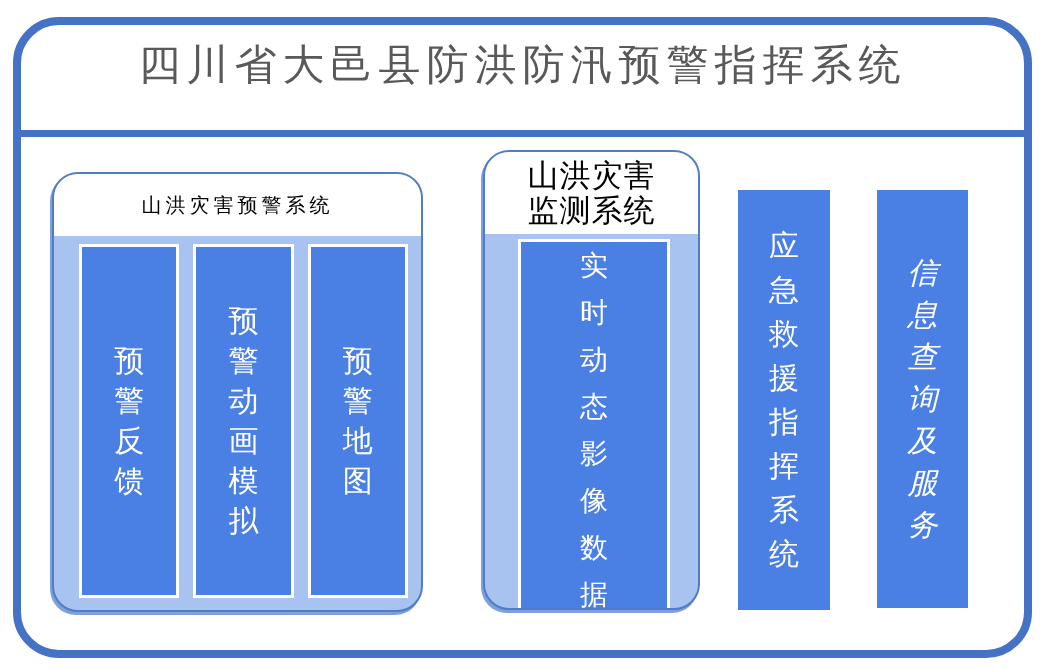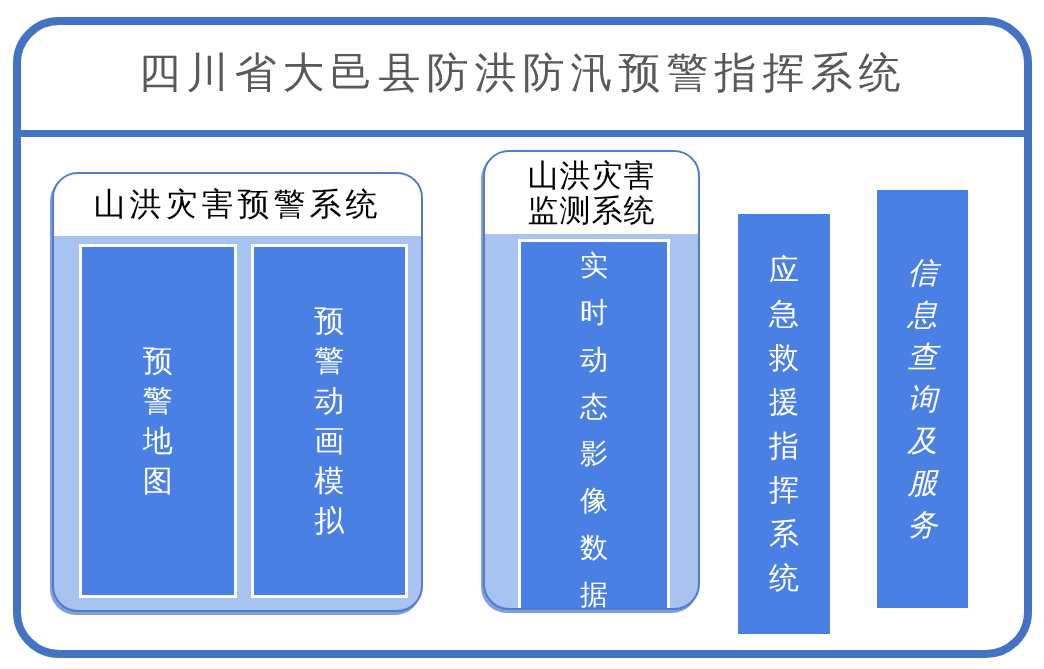--- a/index.html
+++ b/index.html
@@ -27,21 +27,21 @@
     left: 13px;
     top: 17px;
     width: 1019px;
     height: 641px;
     border: 8px solid var(--frame-border);
     border-radius: 46px;
     background: #ffffff;
   }
   .title {
     position: absolute;
-    top: 20px;
+    top: 12px;
     left: 0;
     width: 100%;
     text-align: center;
     font-family: "Liberation Sans", sans-serif;
     font-size: 42px;
     letter-spacing: 6px;
     color: var(--title-text);
     white-space: nowrap;
   }
   .divider {
@@ -67,21 +67,21 @@
   .group-header {
     flex: none;
     background: #ffffff;
     display: flex;
     align-items: center;
     justify-content: center;
     color: var(--header-text);
   }
   .group-warning .group-header {
     height: 62px;
-    font-size: 32px;
+    font-size: 20px;
     letter-spacing: 4px;
     white-space: nowrap;
   }
   .group-monitor .group-header { height: 82px; }
   .group-monitor .group-header span {
     display: block;
     width: 132px;
     font-size: 31px;
     line-height: 35px;
     letter-spacing: 1px;
@@ -97,21 +97,21 @@
   .group-monitor .group-body { padding: 5px 28px 16px 33px; gap: 16px; }
   .module {
     background: var(--module-fill);
     display: flex;
   }
   .group .module {
     flex: 1;
     border: 3px solid #ffffff;
   }
   .module-standalone { position: absolute; }
-  .module-emergency { left: 717px; top: 165px; width: 92px; height: 420px; margin-top: 24px; }
+  .module-emergency { left: 717px; top: 165px; width: 92px; height: 420px; }
   .module-info { left: 856px; top: 165px; width: 91px; height: 418px; }
   .module-label {
     margin: auto;
     width: 1.1em;
     word-break: break-all;
     text-align: center;
     color: var(--module-text);
     font-size: 30px;
     line-height: 40px;
   }
@@ -126,24 +126,27 @@
 <div id="canvas">
   <div class="frame">
 
     <div class="title">四川省大邑县防洪防汛预警指挥系统</div>
     <div class="divider"></div>
 
     <section class="group group-warning">
       <div class="group-header">山洪灾害预警系统</div>
       <div class="group-body">
         <div class="module">
-          <span class="module-label lh-40">预警地图</span>
+          <span class="module-label lh-40">预警反馈</span>
         </div>
         <div class="module">
           <span class="module-label lh-40">预警动画模拟</span>
+        </div>
+        <div class="module">
+          <span class="module-label lh-40">预警地图</span>
         </div>
       </div>
     </section>
 
     <section class="group group-monitor">
       <div class="group-header">
         <span>山洪灾害监测系统</span>
       </div>
       <div class="group-body">
         <div class="module">

